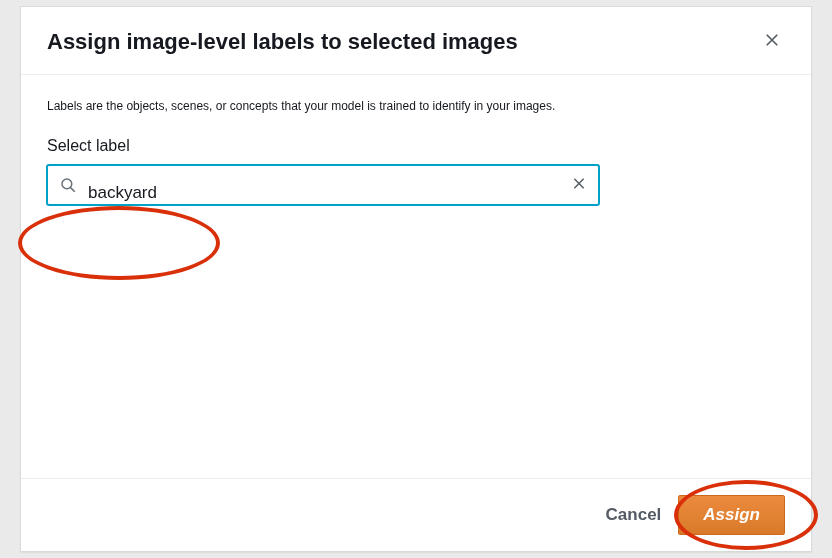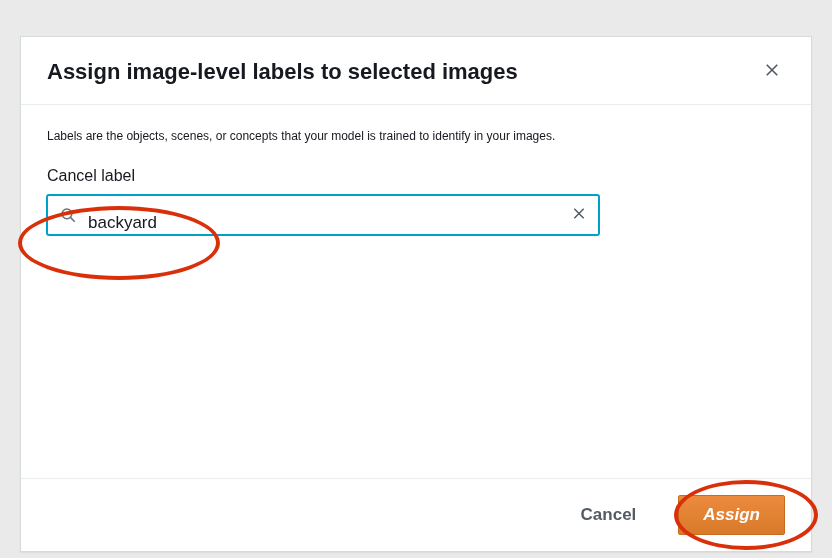--- a/index.html
+++ b/index.html
@@ -24,21 +24,20 @@
     position: absolute;
     top: 6px;
     left: 20px;
     right: 20px;
     bottom: 6px;
     background: #fff;
     border: 1px solid #d5dbdb;
     display: flex;
     flex-direction: column;
     box-shadow: 0 1px 1px rgba(0,0,0,0.05);
-    margin-top: 30px;
   }
   .modal-header {
     display: flex;
     align-items: center;
     justify-content: space-between;
     padding: 20px 26px 18px 26px;
     border-bottom: 1px solid #eaeded;
   }
   .modal-title {
     font-size: 22px;
@@ -125,21 +124,21 @@
     height: 16px;
     stroke: #545b64;
     stroke-width: 2.2;
   }
   .modal-footer {
     border-top: 1px solid #eaeded;
     padding: 16px 26px;
     display: flex;
     justify-content: flex-end;
     align-items: center;
-    gap: 36px;
+    gap: 11px;
   }
   .btn-cancel {
     background: none;
     border: none;
     font-size: 17px;
     font-weight: 700;
     color: #545b64;
     cursor: pointer;
     padding: 8px 6px;
   }
@@ -189,21 +188,21 @@
         <svg viewBox="0 0 24 24" fill="none">
             <path d="M5 5 L19 19 M19 5 L5 19"></path>
           </svg>
       </span>
     </button>
   </div>
 
   <div class="modal-body">
     <p class="description">Labels are the objects, scenes, or concepts that your model is trained to identify in your images.</p>
 
-    <div class="field-label">Cancel label</div>
+    <div class="field-label">Select label</div>
 
     <div class="search-wrap">
       <span class="search-icon">
         <svg viewBox="0 0 24 24">
             <circle cx="10.5" cy="10.5" r="6.5"></circle>
             <line x1="15.5" y1="15.5" x2="21" y2="21"></line>
           </svg>
       </span>
       <input type="text" class="search-input" value="backyard" placeholder="" style="">
       <button class="clear-btn" aria-label="Clear">

